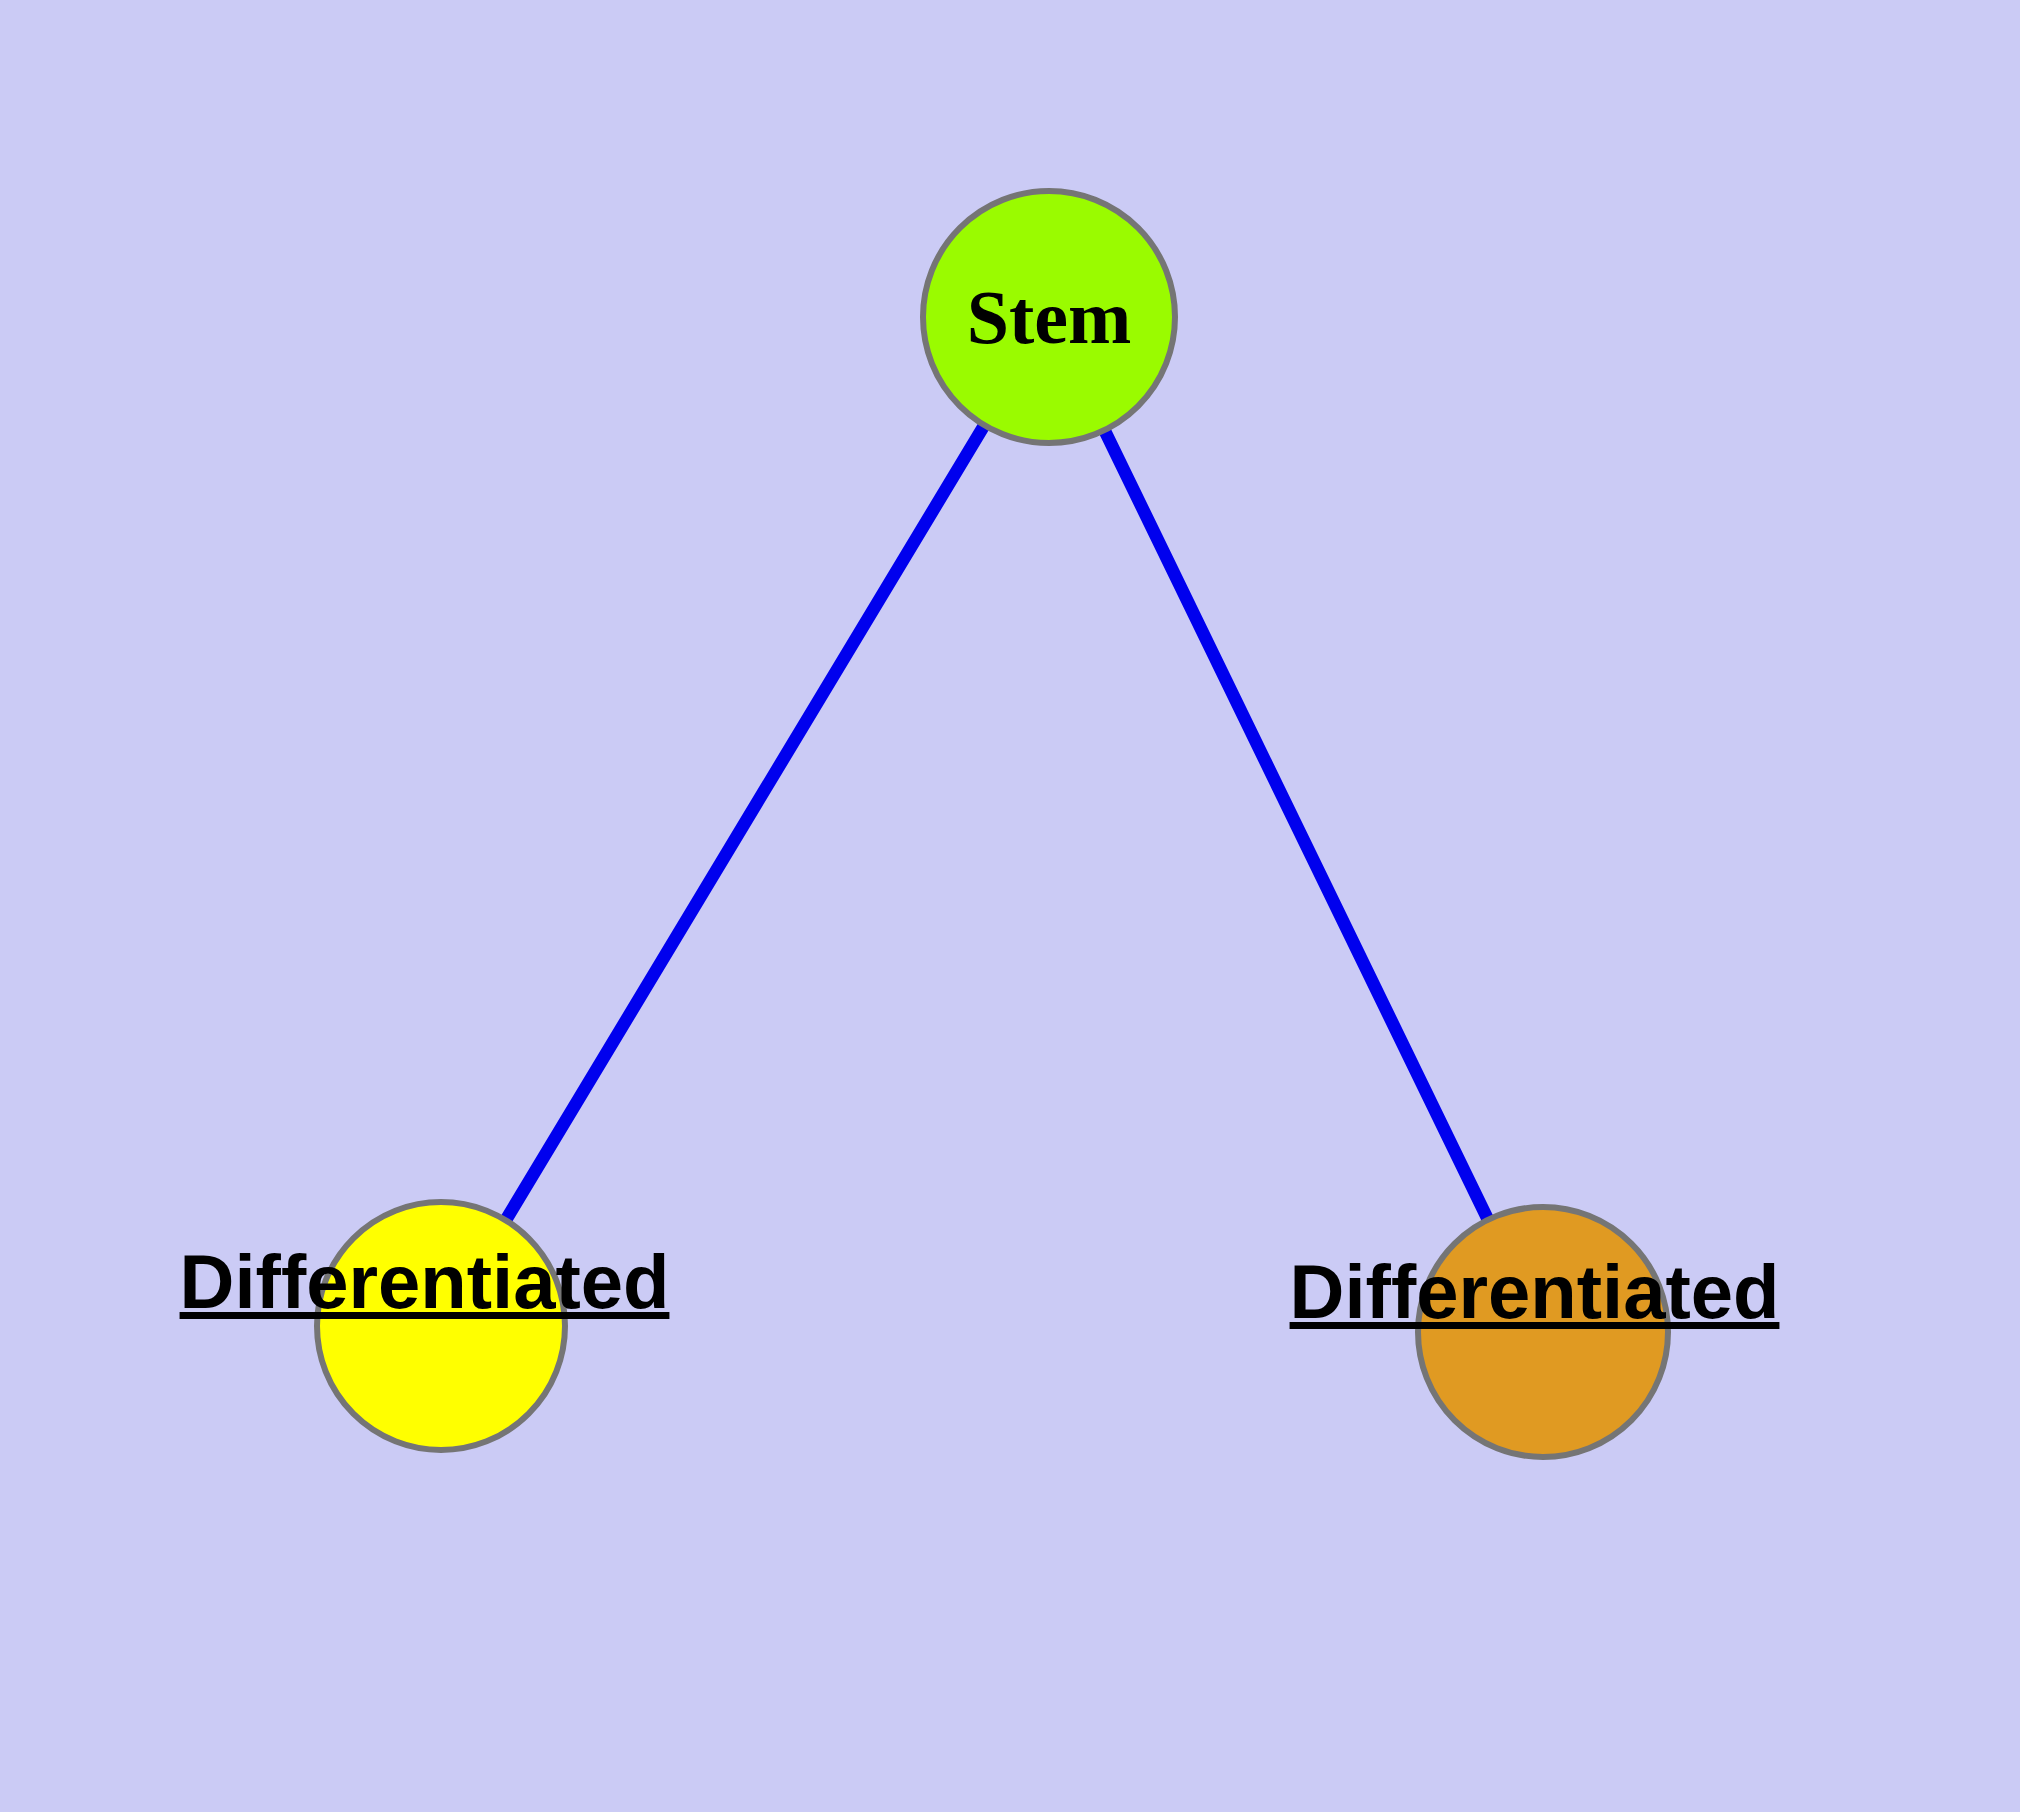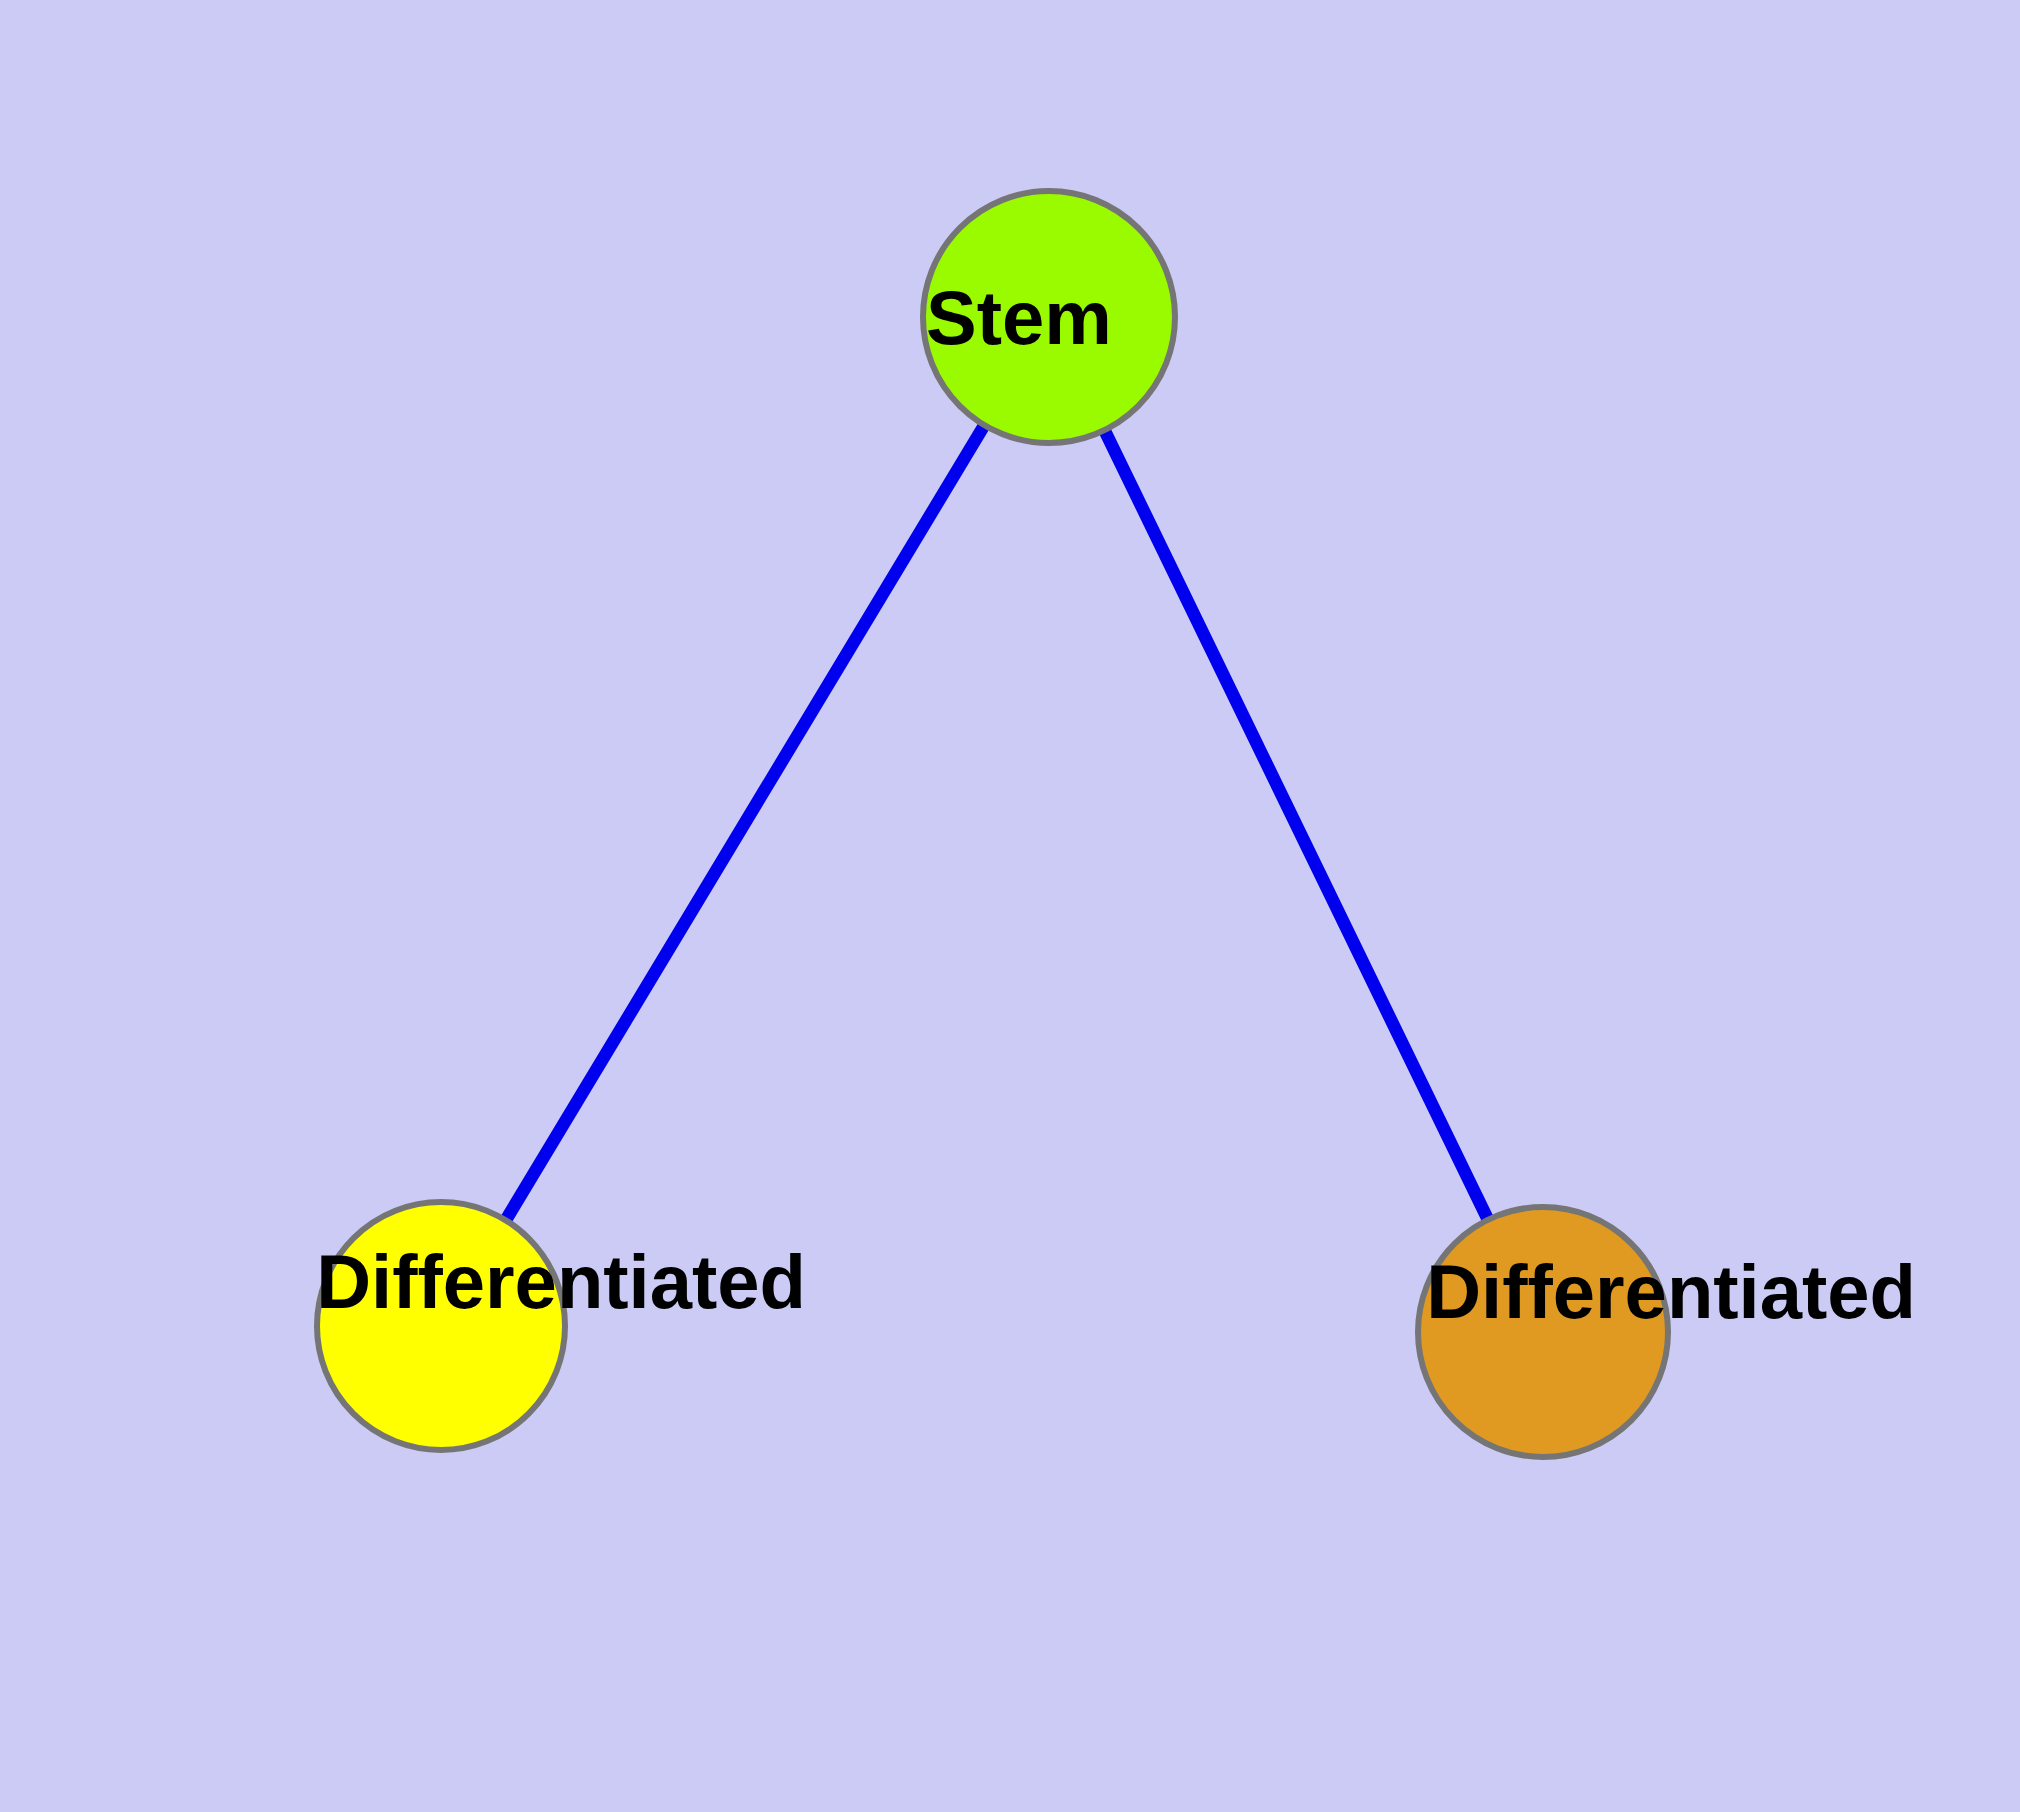--- a/index.html
+++ b/index.html
@@ -20,36 +20,38 @@
     stroke-linecap: round;
     fill: none;
   }
   .node {
     position: absolute;
     border-radius: 50%;
     border: 6px solid #701a75;
     box-sizing: border-box;
     display: flex;
     align-items: center;
-    justify-content: flex-start;
+    justify-content: center;
+    font-family: Liberation Serif, serif;
   }
   .node-stem { left: 920px; top: 188px;  width: 258px; height: 258px; }
   .node-a    { left: 314px;  top: 1199px; width: 254px; height: 254px; }
   .node-b    { left: 1415px; top: 1204px; width: 256px; height: 256px; }
   .node-label, .outer-label {
     font-weight: bold;
     font-size: 76px;
     color: #000000;
     white-space: nowrap;
   }
   .outer-label {
     position: absolute;
     width: 763px;
-    text-align: right;
+    text-align: center;
     line-height: 93px;
+    text-decoration: underline;
   }
   .label-a { left: 43px;   top: 1235px; }
   .label-b { left: 1153px; top: 1245px; }
 </style>
 </head>
 <body style="background-color: rgb(203, 203, 245);">
 
 <div id="canvas" style="background-color: rgb(203, 203, 245);">
 
   <svg id="edges-layer" viewBox="0 0 2384 2138" xmlns="http://www.w3.org/2000/svg">

